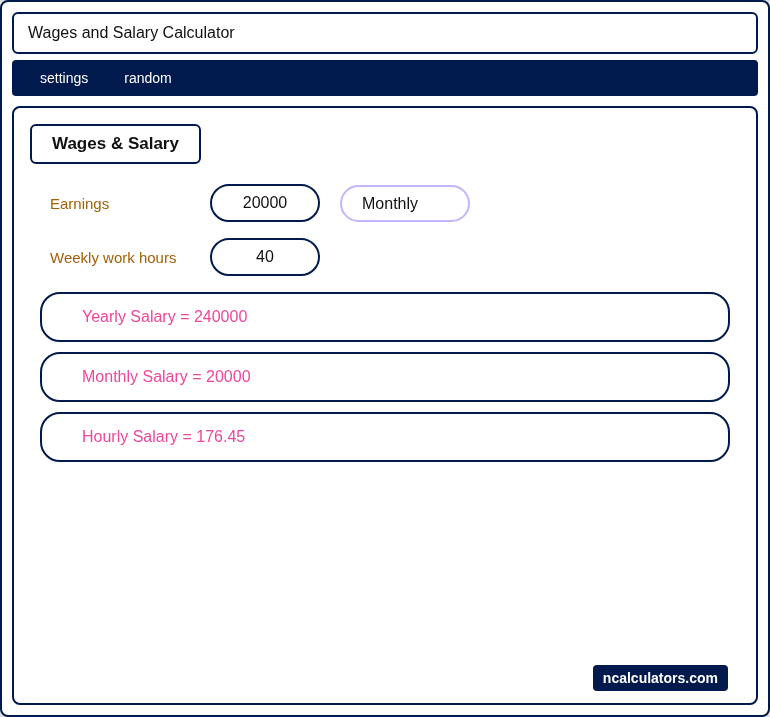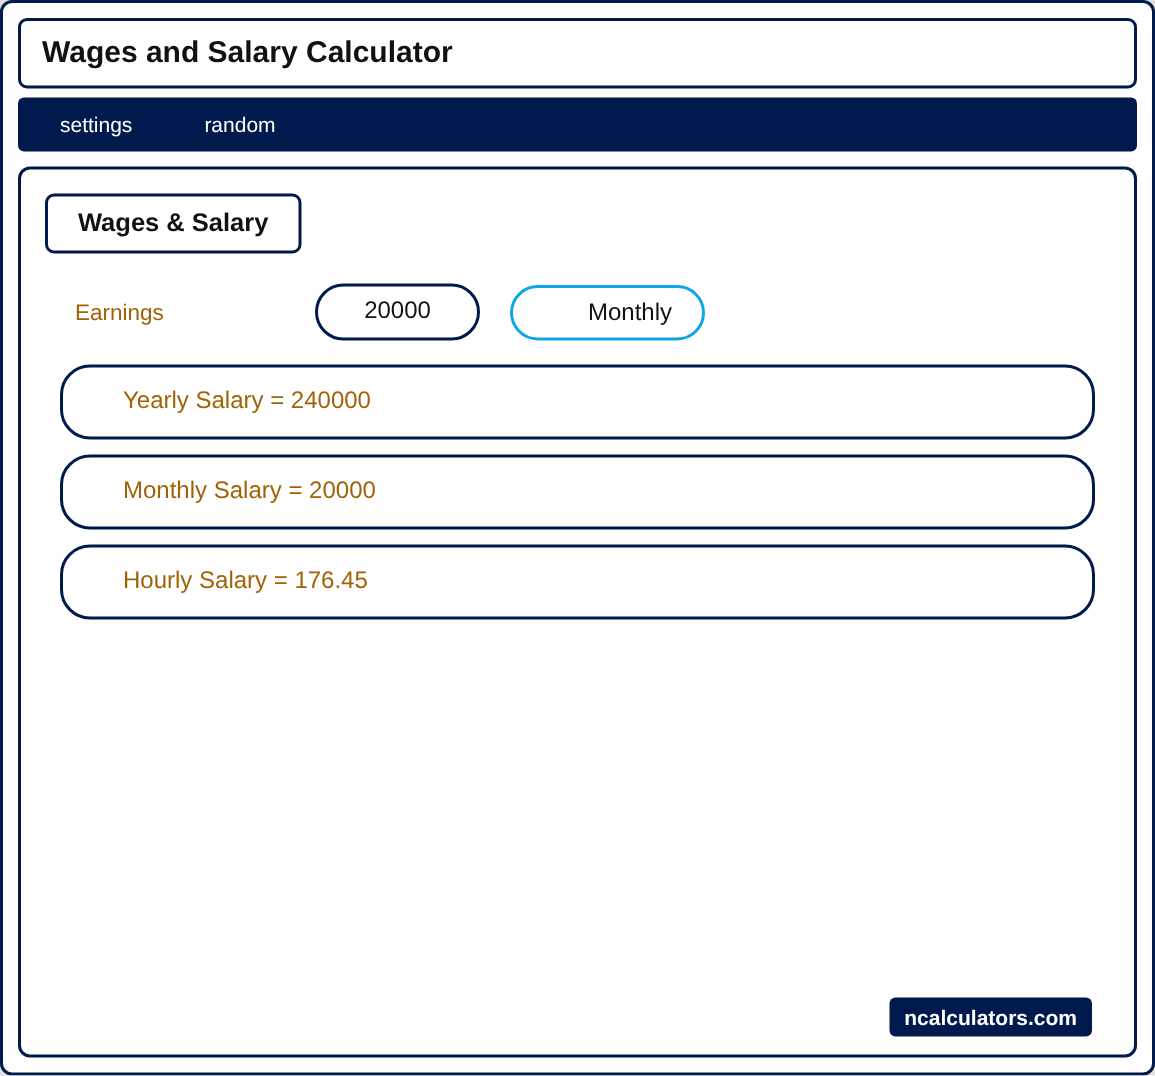--- a/index.html
+++ b/index.html
@@ -30,29 +30,29 @@
 
     .title-bar {
       background: #fff;
       border: 2px solid #001a4d;
       border-radius: 6px;
       margin: 10px 10px 0 10px;
       padding: 10px 14px;
     }
 
     .title-text {
-      font-size: 20px;
-      font-weight: bold;
+      font-size: 16px;
+      font-weight: normal;
       color: #111;
     }
 
     .toolbar {
       background: #001a4d;
       display: flex;
-      gap: 12px;
+      gap: 0;
       padding: 0 10px;
       margin: 6px 10px 0 10px;
       border-radius: 4px;
     }
 
     .toolbar-btn {
       background: none;
       border: none;
       color: #fff;
       font-size: 14px;
@@ -110,42 +110,42 @@
       padding: 8px 20px;
       font-size: 16px;
       text-align: center;
       width: 110px;
       outline: none;
       color: #111;
       font-family: Arial, sans-serif;
     }
 
     .field-select {
-      border: 2px solid #0ea5e9;
+      border: 2px solid #c4b5fd;
       border-radius: 20px;
       padding: 8px 20px;
       font-size: 16px;
-      text-align: right;
+      text-align: left;
       width: 130px;
       outline: none;
       color: #111;
       background: #fff;
       font-family: Arial, sans-serif;
       margin-left: 20px;
       cursor: pointer;
       appearance: none;
       -webkit-appearance: none;
     }
 
     .result-box {
       border: 2px solid #001a4d;
       border-radius: 20px;
       padding: 14px 40px;
       font-size: 16px;
-      color: #a16207;
+      color: #ec4899;
       margin: 10px 10px 10px 10px;
     }
 
     .results-section {
       margin-top: 10px;
     }
 
     .watermark {
       position: absolute;
       bottom: 12px;
@@ -183,20 +183,24 @@
       <select class="field-select">
         <option>Hourly</option>
         <option>Daily</option>
         <option>Weekly</option>
         <option selected="">Monthly</option>
         <option>Yearly</option>
       </select>
     </div>
 
     
+    <div class="field-row">
+      <span class="field-label">Weekly work hours</span>
+      <input class="field-input" type="text" value="40" style="">
+    </div>
 
     
     <div class="results-section">
       <div class="result-box">Yearly Salary  =  240000</div>
       <div class="result-box">Monthly Salary  =  20000</div>
       <div class="result-box">Hourly Salary  =  176.45</div>
     </div>
 
     
     <div class="watermark">ncalculators.com</div>

